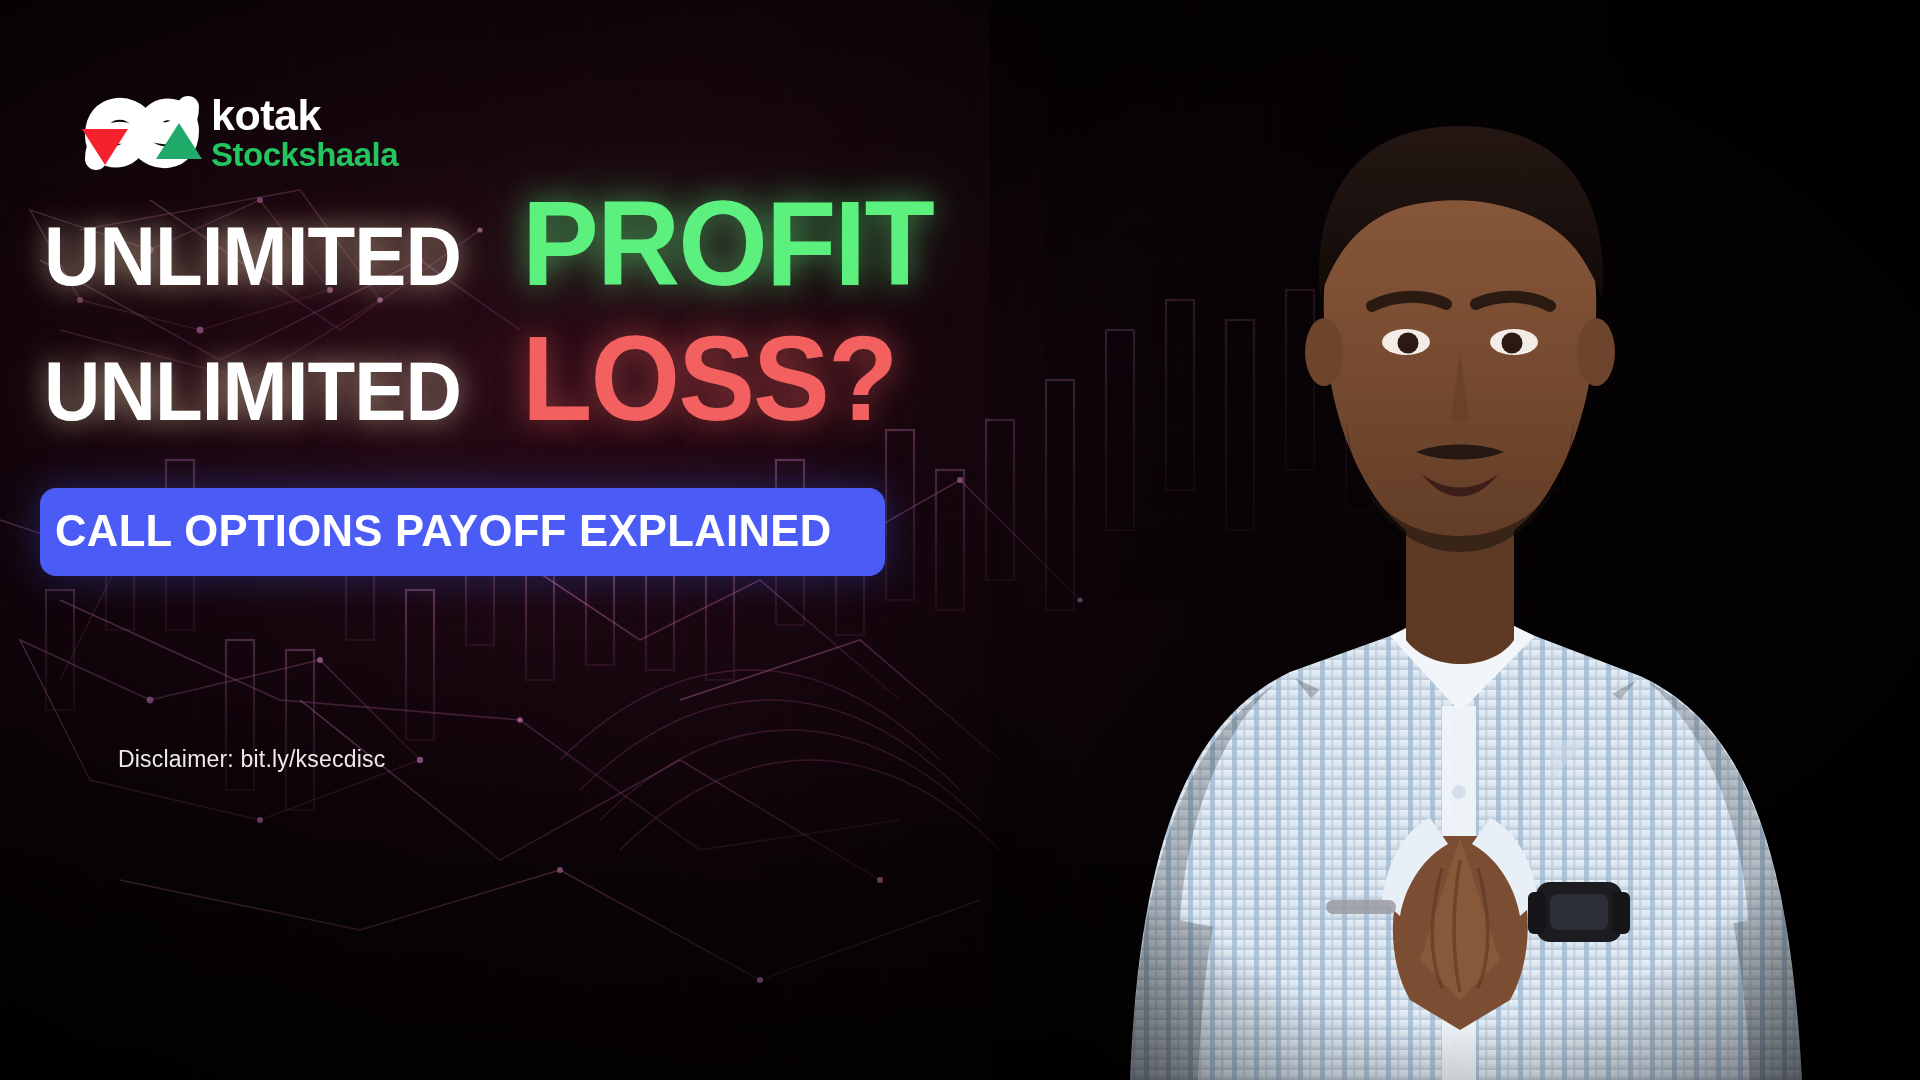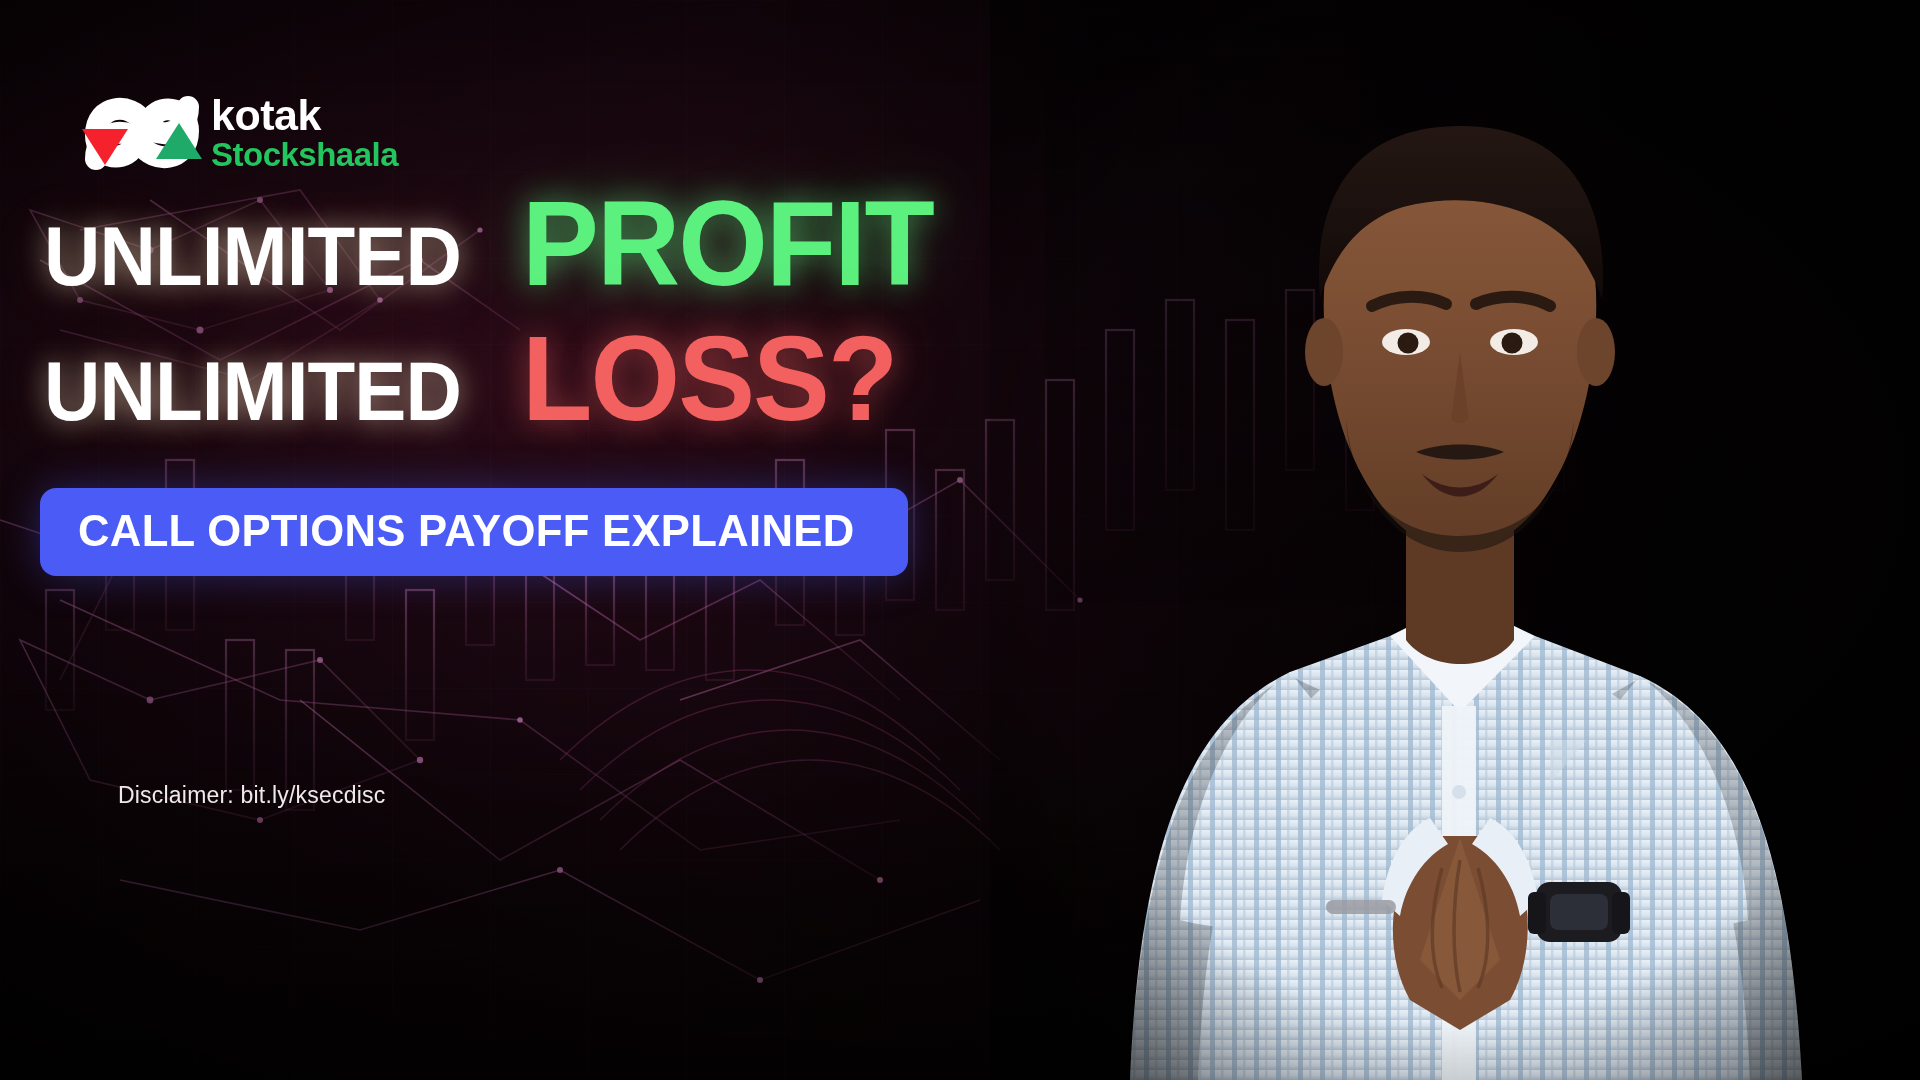--- a/index.html
+++ b/index.html
@@ -50,27 +50,27 @@
     text-shadow:0 0 30px rgba(92,240,127,.55), 0 0 80px rgba(92,240,127,.28);
     transform:scaleX(.96);transform-origin:left center;}
   .hl-red{
     font-size:120px;font-weight:800;color:#f2615f;letter-spacing:-2px;line-height:.92;
     text-shadow:0 0 30px rgba(242,97,95,.5), 0 0 80px rgba(242,97,95,.26);
     transform:scaleX(.96);transform-origin:left center;}
 
   
   .banner{position:absolute;left:40px;top:488px;
     background:#4b5bf5;border-radius:16px;
-    padding:17px 30px 19px 38px;
+    padding:17px 30px 19px 15px;
     box-shadow:0 0 40px rgba(75,91,245,.35);}
   .banner-text{color:#fff;font-size:45px;font-weight:800;letter-spacing:.3px;
     white-space:nowrap;transform:scaleX(.97);transform-origin:left center;display:block;}
 
   
-  .disclaimer{position:absolute;left:118px;top:782px;color:#efe9ec;
+  .disclaimer{position:absolute;left:118px;top:746px;color:#efe9ec;
     font-size:23px;font-weight:400;letter-spacing:.2px;}
 
   
   .presenter{position:absolute;right:0;bottom:0;width:930px;height:1080px;}
 </style>
 </head>
 <body>
 
 <div id="thumb">
 

